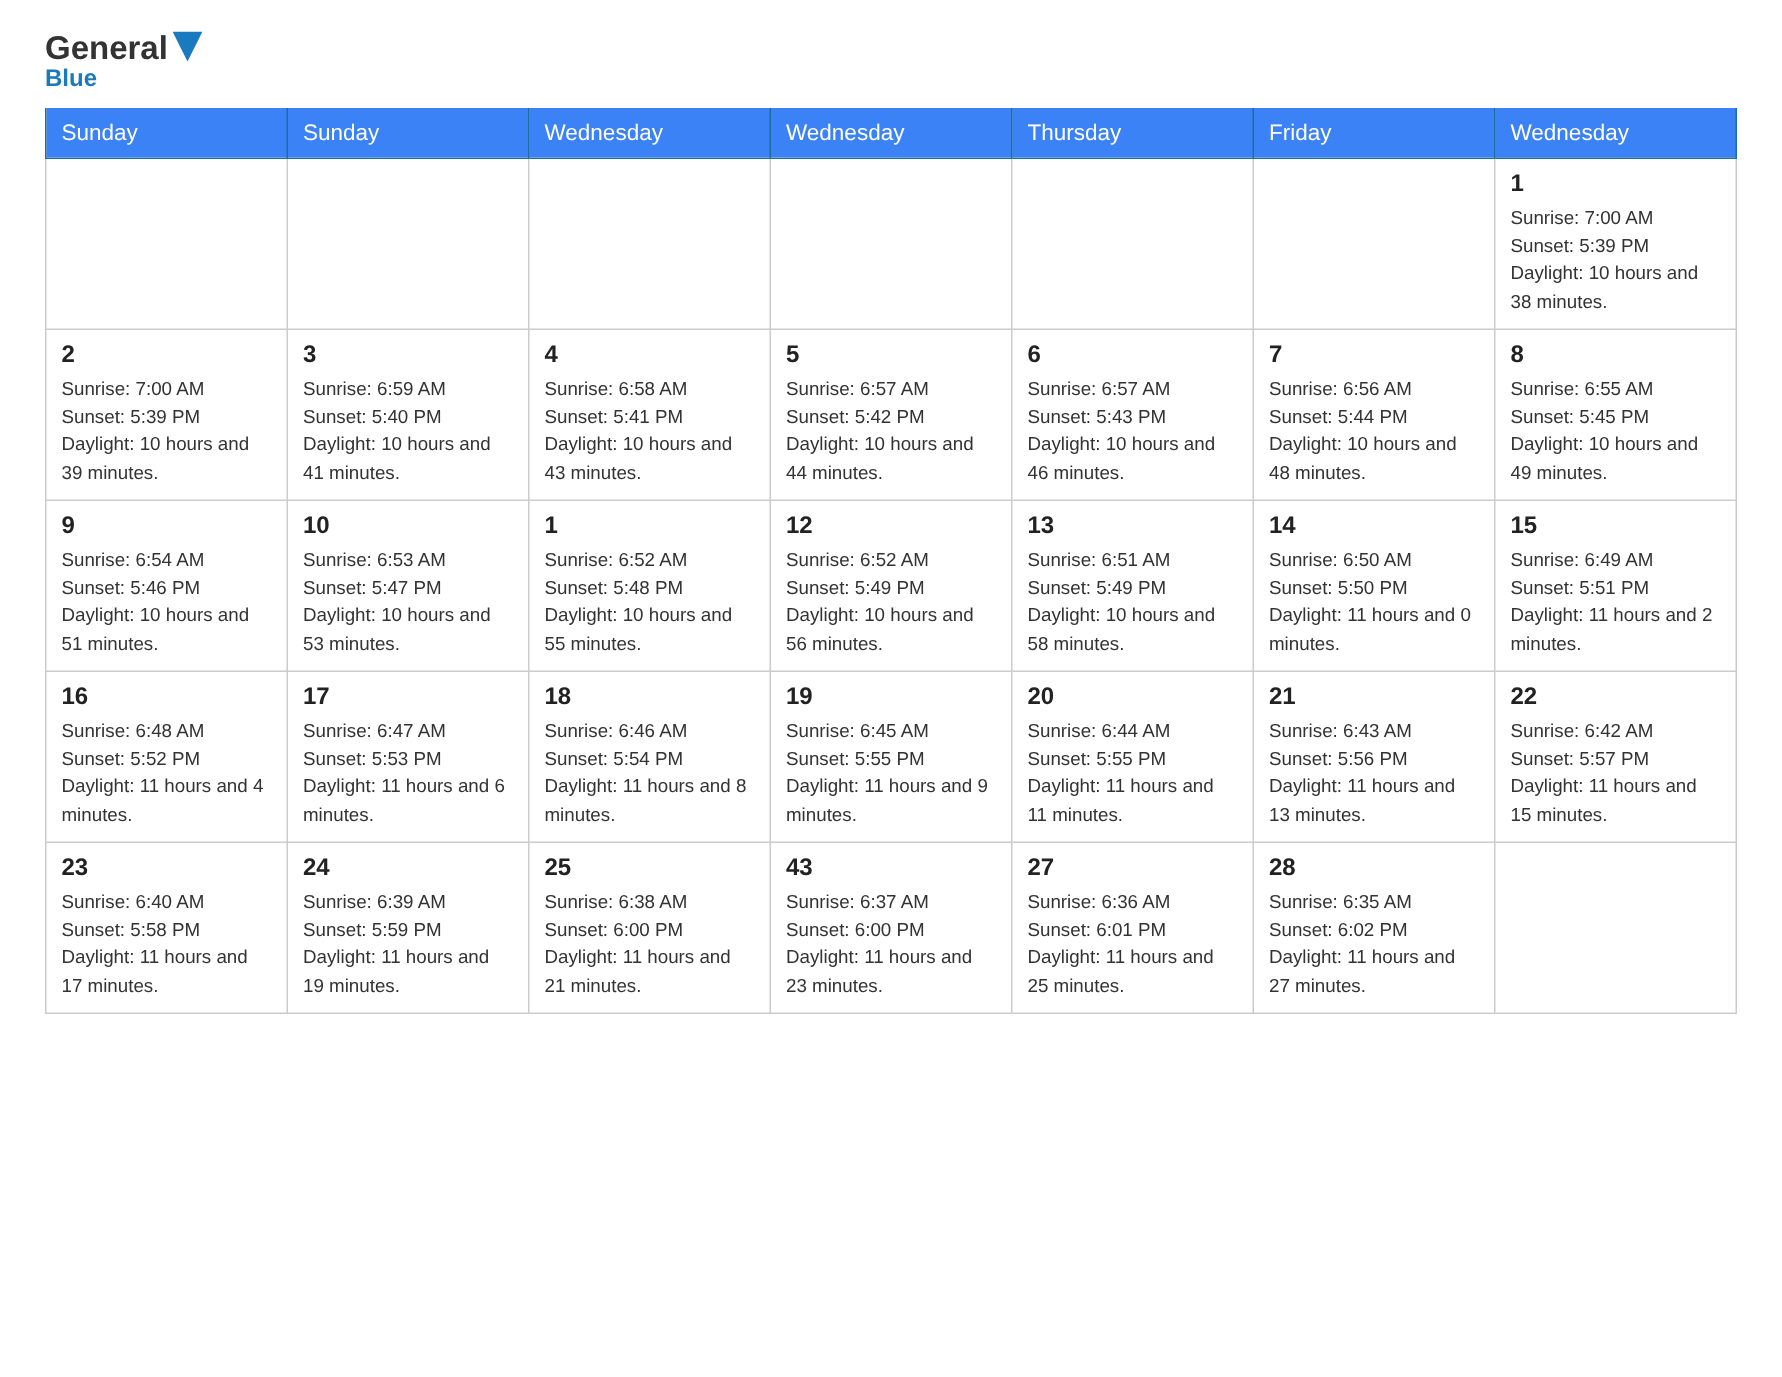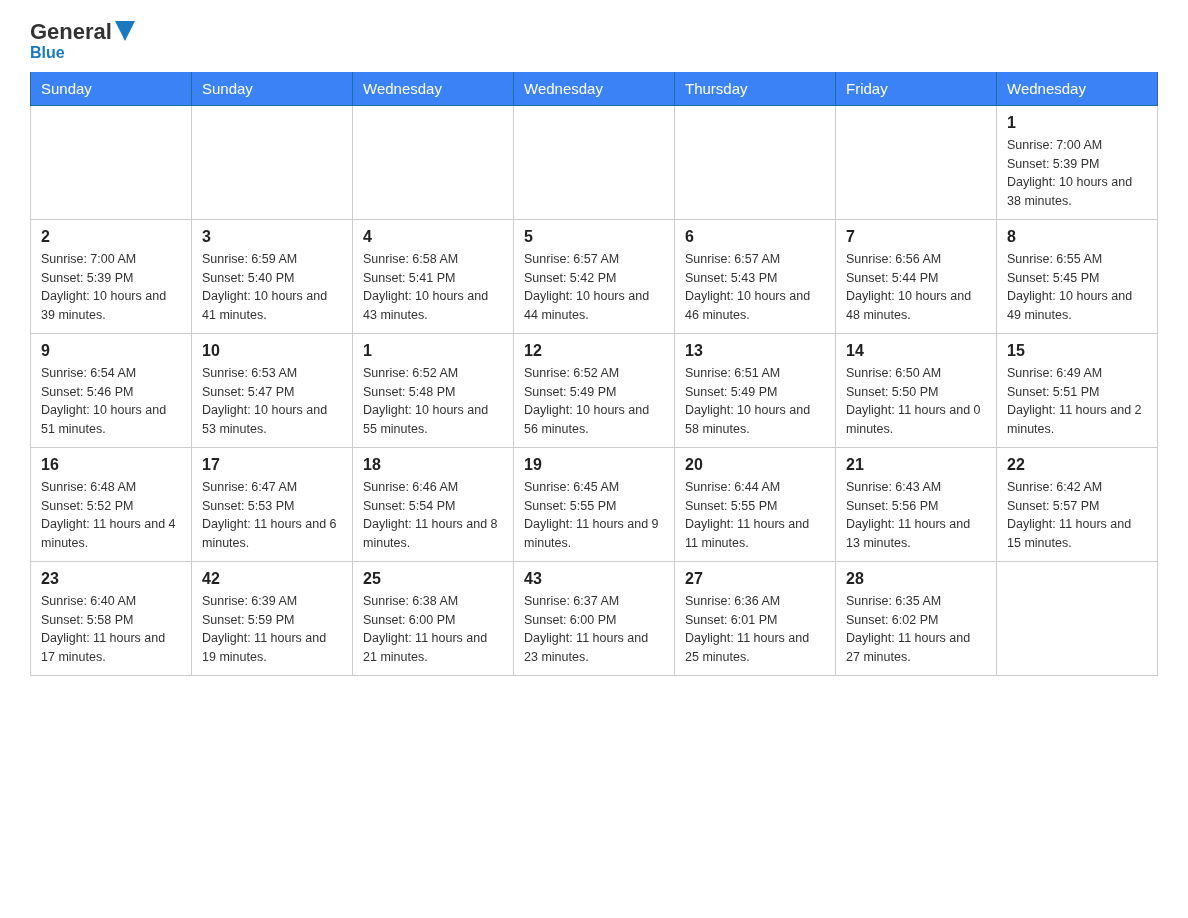--- a/index.html
+++ b/index.html
@@ -220,21 +220,21 @@
           <span class="day-number">22</span>
           <div class="day-info">Sunrise: 6:42 AM<br>Sunset: 5:57 PM<br>Daylight: 11 hours and 15 minutes.</div>
         </td>
       </tr>
       <tr>
         <td>
           <span class="day-number">23</span>
           <div class="day-info">Sunrise: 6:40 AM<br>Sunset: 5:58 PM<br>Daylight: 11 hours and 17 minutes.</div>
         </td>
         <td>
-          <span class="day-number">42</span>
+          <span class="day-number">24</span>
           <div class="day-info">Sunrise: 6:39 AM<br>Sunset: 5:59 PM<br>Daylight: 11 hours and 19 minutes.</div>
         </td>
         <td>
           <span class="day-number">25</span>
           <div class="day-info">Sunrise: 6:38 AM<br>Sunset: 6:00 PM<br>Daylight: 11 hours and 21 minutes.</div>
         </td>
         <td>
           <span class="day-number">43</span>
           <div class="day-info">Sunrise: 6:37 AM<br>Sunset: 6:00 PM<br>Daylight: 11 hours and 23 minutes.</div>
         </td>

